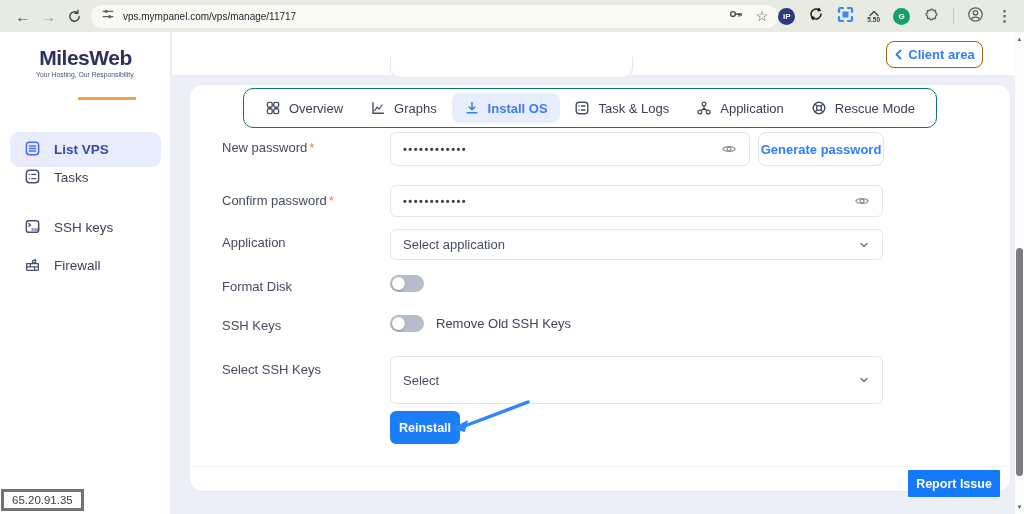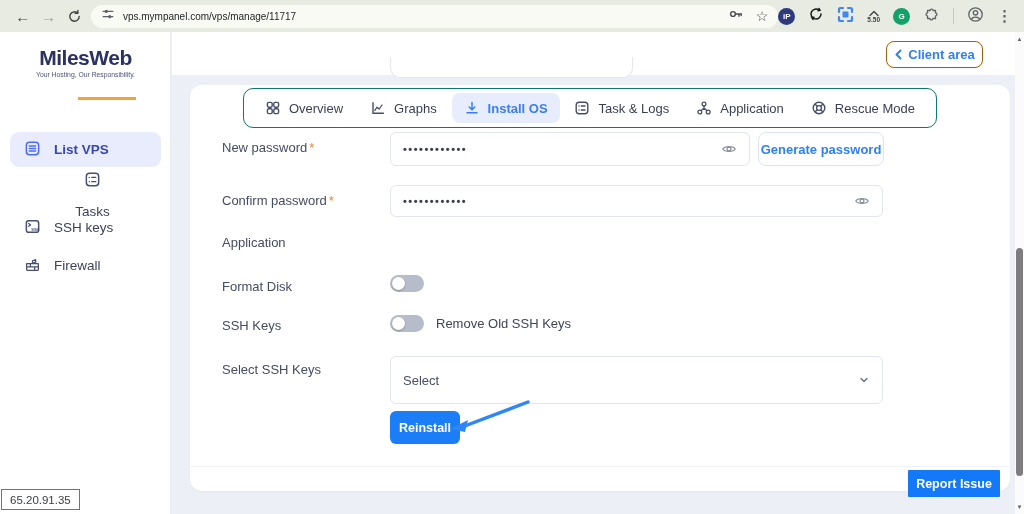--- a/index.html
+++ b/index.html
@@ -91,21 +91,21 @@
   .reinstall-btn { position:absolute; left:200px; top:326px; width:70px; height:33px; background:#1b7ef7;
                    border:none; border-radius:6px; color:#fff; font-size:12.5px; font-weight:bold;
                    cursor:pointer; font-family:"Liberation Sans",sans-serif; }
   .anno-arrow { position:absolute; left:258px; top:313px; width:85px; height:38px; pointer-events:none; z-index:15; }
 
   
   .report-btn { position:absolute; left:908px; top:470px; width:92px; height:27px; background:#1479f8;
                 border:none; border-radius:1px; color:#fff; font-size:12.5px; font-weight:bold;
                 cursor:pointer; z-index:30; font-family:"Liberation Sans",sans-serif; }
   .ip-tooltip { position:absolute; left:1px; top:489px; height:21px; background:#fefefe;
-                border:1px solid #737373; display:flex; align-items:center; padding:8px 8px;
+                border:3px solid #737373; display:flex; align-items:center; padding:8px 8px;
                 font-size:11.5px; color:#3c4043; z-index:40; }
 </style>
 </head>
 <body>
 
 <div id="screen">
 
   <div class="toolbar">
     <span class="nav-glyph">←</span>
     <span class="nav-glyph disabled">→</span>
@@ -185,21 +185,21 @@
 
     <div class="nav-item active" style="top:100px;">
       <span>
         <svg width="17" height="17" viewBox="0 0 16 16" fill="none">
             <rect x="2.2" y="2.2" width="11.6" height="11.6" rx="3" stroke-width="1.4"></rect>
             <path d="M5 5.6h6M5 8h6M5 10.4h6" stroke-width="1.3" stroke-linecap="round"></path>
           </svg>
       </span>
       <span>List VPS</span>
     </div>
-    <div class="nav-item" style="top:139px;flex-direction:column;">
+    <div class="nav-item" style="top:128px;">
       <span>
         <svg width="17" height="17" viewBox="0 0 16 16" fill="none">
             <rect x="2.2" y="2.2" width="11.6" height="11.6" rx="3" stroke-width="1.4"></rect>
             <path d="M5 6h.01M7.3 6h3.7M5 10h.01M7.3 10h3.7" stroke-width="1.4" stroke-linecap="round"></path>
           </svg>
       </span>
       <span>Tasks</span>
     </div>
     <div class="nav-item" style="top:178px;">
       <span>
@@ -302,20 +302,28 @@
       <span class="dots">••••••••••••</span>
       <span class="eye-btn">
         <svg width="16" height="16" viewBox="0 0 16 16" fill="none">
             <path d="M1.8 8C3.6 4.8 12.4 4.8 14.2 8 12.4 11.2 3.6 11.2 1.8 8Z" stroke="#8a8f9e" stroke-width="1.2"></path>
             <circle cx="8" cy="8" r="1.9" stroke="#8a8f9e" stroke-width="1.2"></circle>
           </svg>
       </span>
     </div>
 
     <div class="flabel" style="top:150px;">Application</div>
+    <div class="finput" style="top:144px; width:493px; height:31px;">
+      <span class="sel-text">Select application</span>
+      <span class="chev">
+        <svg width="12" height="12" viewBox="0 0 12 12" fill="none">
+            <path d="M3 4.5 6 7.5 9 4.5" stroke="#6b7280" stroke-width="1.4" stroke-linecap="round" stroke-linejoin="round"></path>
+          </svg>
+      </span>
+    </div>
 
     <div class="flabel" style="top:194px;">Format Disk</div>
     <div class="toggle" style="top:190px;">
         <div class="knob"></div>
       </div>
 
     <div class="flabel" style="top:233px;">SSH Keys</div>
     <div class="toggle" style="top:230px;">
         <div class="knob"></div>
       </div>

